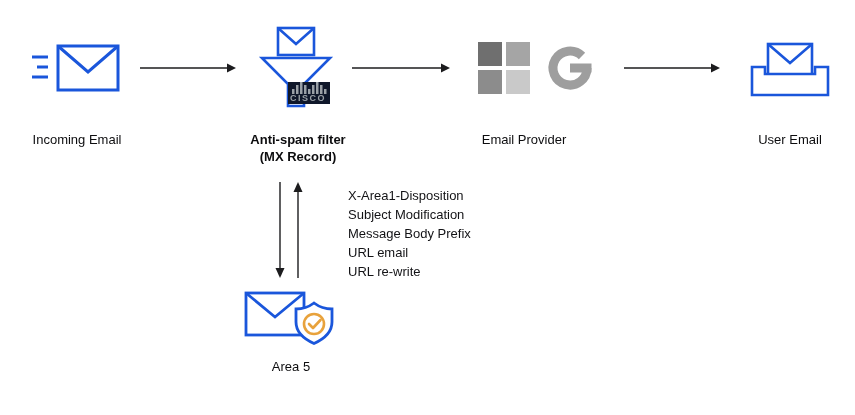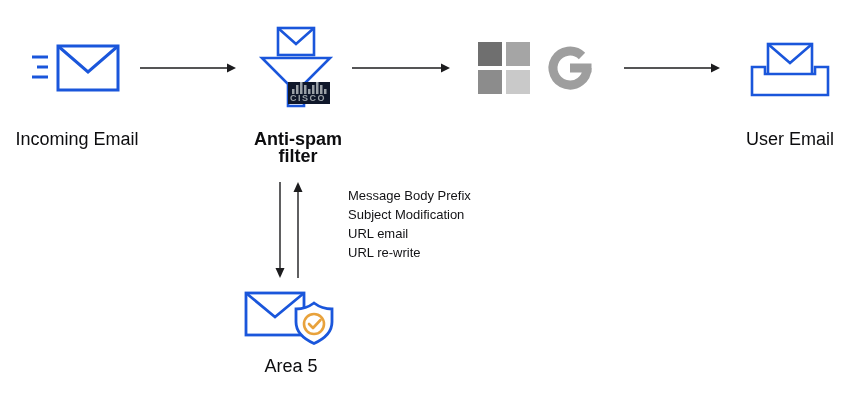--- a/index.html
+++ b/index.html
@@ -8,21 +8,21 @@
     width: 855px;
     height: 415px;
     background: #ffffff;
     font-family: "Liberation Sans", sans-serif;
     overflow: hidden;
   }
   .abs { position: absolute; }
   .node-label {
     position: absolute;
     width: 130px;
-    font-size: 18px;
+    font-size: 13px;
     color: #0d0d0f;
     text-align: center;
     line-height: 17px;
   }
   .annotations {
     position: absolute;
     left: 348px;
     top: 186px;
     font-size: 13px;
     color: #131316;
@@ -95,20 +95,21 @@
           <rect x="26" y="0" width="2.5" height="12"></rect>
           <rect x="30" y="3" width="2.5" height="9"></rect>
           <rect x="34" y="7" width="2.5" height="5"></rect>
         </g>
       </svg>
       <div class="cisco-text">CISCO</div>
     </div>
   </div>
   <div class="node-label" style="left:233px; top:131px;font-weight:bold;">
     <div>Anti-spam filter</div>
+    <div>(MX Record)</div>
   </div>
 
   <span class="abs" style="left:352px; top:62px;">
     <svg width="98" height="12" viewBox="0 0 98 12">
       <line x1="0" y1="6" x2="90" y2="6" stroke="#1c1c1e" stroke-width="1.4"></line>
       <polygon points="89,1.5 98,6 89,10.5" fill="#1c1c1e"></polygon>
     </svg>
   </span>
 
   <div class="abs" style="left:478px; top:42px;">
@@ -120,20 +121,21 @@
         <rect x="28" y="28" width="24" height="24" fill="#c9c9c9"></rect>
       </svg>
     </span>
     <span class="abs" style="left:66px; top:0;">
       <svg width="52" height="52" viewBox="0 0 52 52">
         <path d="M43,26 A17,17 0 1 1 38,14" fill="none" stroke="#9e9e9e" stroke-width="9"></path>
         <rect x="26" y="21.5" width="21.5" height="9" fill="#9e9e9e"></rect>
       </svg>
     </span>
   </div>
+  <div class="node-label" style="left:459px; top:131px;">Email Provider</div>
 
   <span class="abs" style="left:624px; top:62px;">
     <svg width="96" height="12" viewBox="0 0 96 12">
       <line x1="0" y1="6" x2="88" y2="6" stroke="#1c1c1e" stroke-width="1.4"></line>
       <polygon points="87,1.5 96,6 87,10.5" fill="#1c1c1e"></polygon>
     </svg>
   </span>
 
   <div class="abs" style="left:748px; top:40px;">
     <span>
@@ -151,22 +153,23 @@
   <span class="abs" style="left:272px; top:182px;">
     <svg width="34" height="96" viewBox="0 0 34 96">
       <line x1="8" y1="0" x2="8" y2="87" stroke="#1c1c1e" stroke-width="1.4"></line>
       <polygon points="3.5,86 8,96 12.5,86" fill="#1c1c1e"></polygon>
       <line x1="26" y1="96" x2="26" y2="9" stroke="#1c1c1e" stroke-width="1.4"></line>
       <polygon points="21.5,10 26,0 30.5,10" fill="#1c1c1e"></polygon>
     </svg>
   </span>
 
   <div class="annotations">
+    <div>X-Area1-Disposition</div>
+    <div>Subject Modification</div>
     <div>Message Body Prefix</div>
-    <div>Subject Modification</div>
     <div>URL email</div>
     <div>URL re-write</div>
   </div>
 
   <div class="abs" style="left:243px; top:285px;">
     <span>
       <svg width="95" height="72" viewBox="0 0 95 72">
         <g stroke="#1a56db" stroke-width="2.8" fill="none">
           <rect x="3" y="8" width="58" height="42"></rect>
           <polyline points="3,8 32,32 61,8"></polyline>

